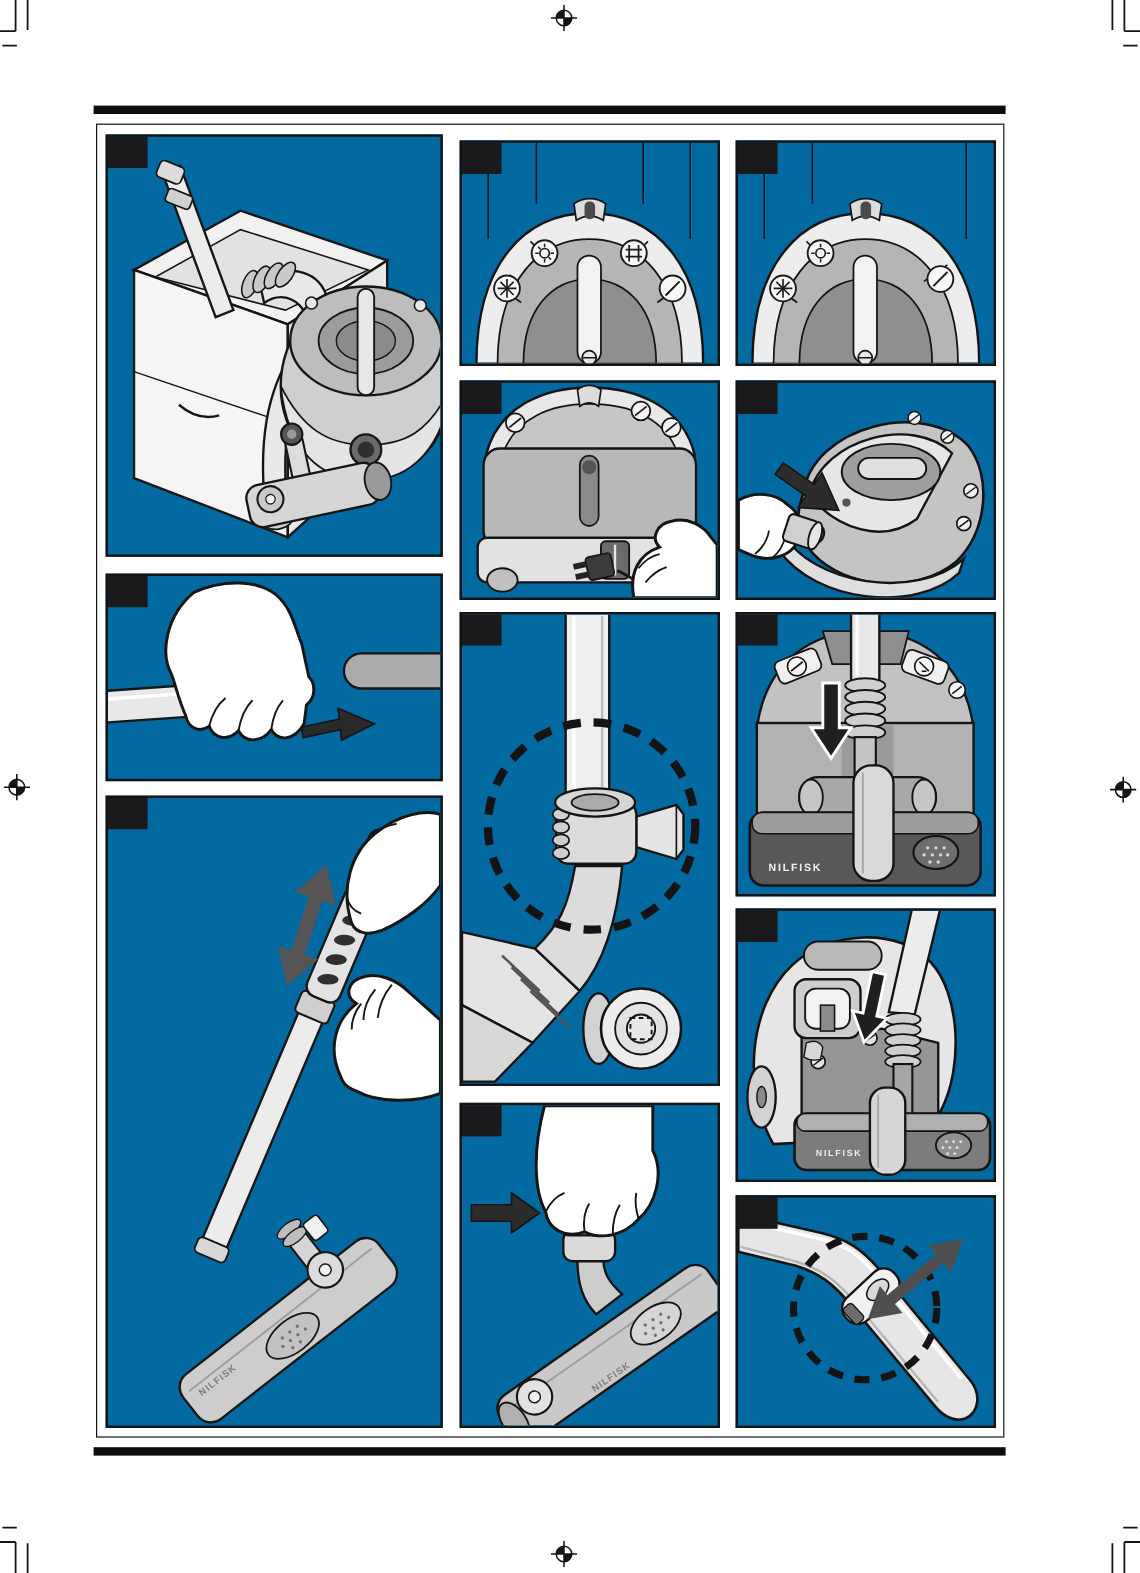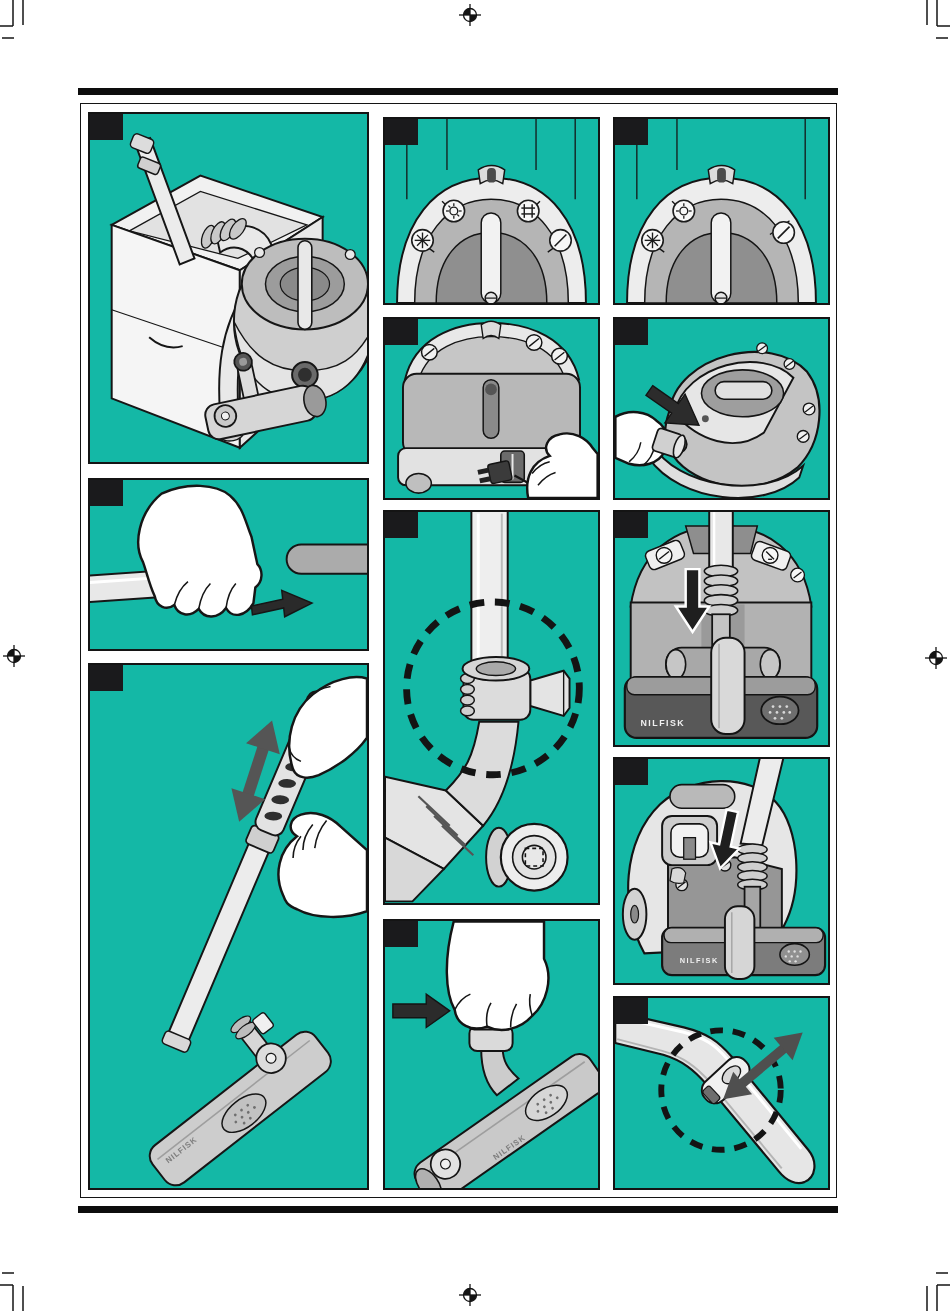--- a/index.html
+++ b/index.html
@@ -1,20 +1,20 @@
 <!DOCTYPE html>
 <html><head>
 <meta charset="utf-8">
 <style>
   html,body{margin:0;padding:0;background:#ffffff;}
   .page{position:relative;width:950px;height:1311px;background:#ffffff;overflow:hidden;
         font-family:"Liberation Sans", sans-serif;}
   .rule{position:absolute;background:#0d0d0d;}
   .frame{position:absolute;border:1.5px solid #141414;}
-  .panel{position:absolute;border:2px solid #141414;background:#14b8a6;box-sizing:border-box;overflow:hidden;}
+  .panel{position:absolute;border:2px solid #141414;background:#0369a1;box-sizing:border-box;overflow:hidden;}
   .panel svg{position:absolute;left:0;top:0;width:100%;height:100%;}
   .stepbox{position:absolute;left:-2px;top:-2px;width:35px;height:28px;background:#1a1a1c;z-index:5;}
   .mark{position:absolute;}
   svg text{font-family:"Liberation Sans", sans-serif;}
   .brand-dark{font-size:8px;font-weight:bold;letter-spacing:1px;fill:#7d7d7d;}
   .brand-light{font-size:9px;font-weight:bold;letter-spacing:1.5px;fill:#f0f0f0;}
 </style>
 </head>
 <body>
 

